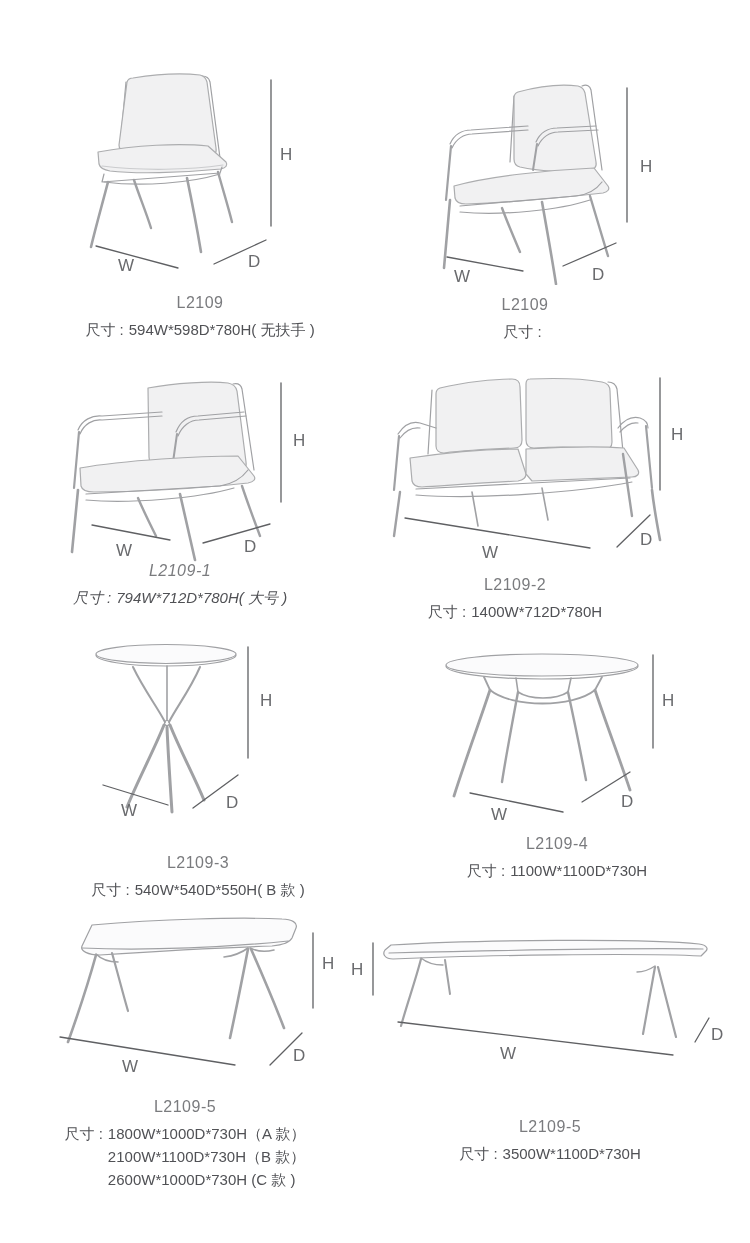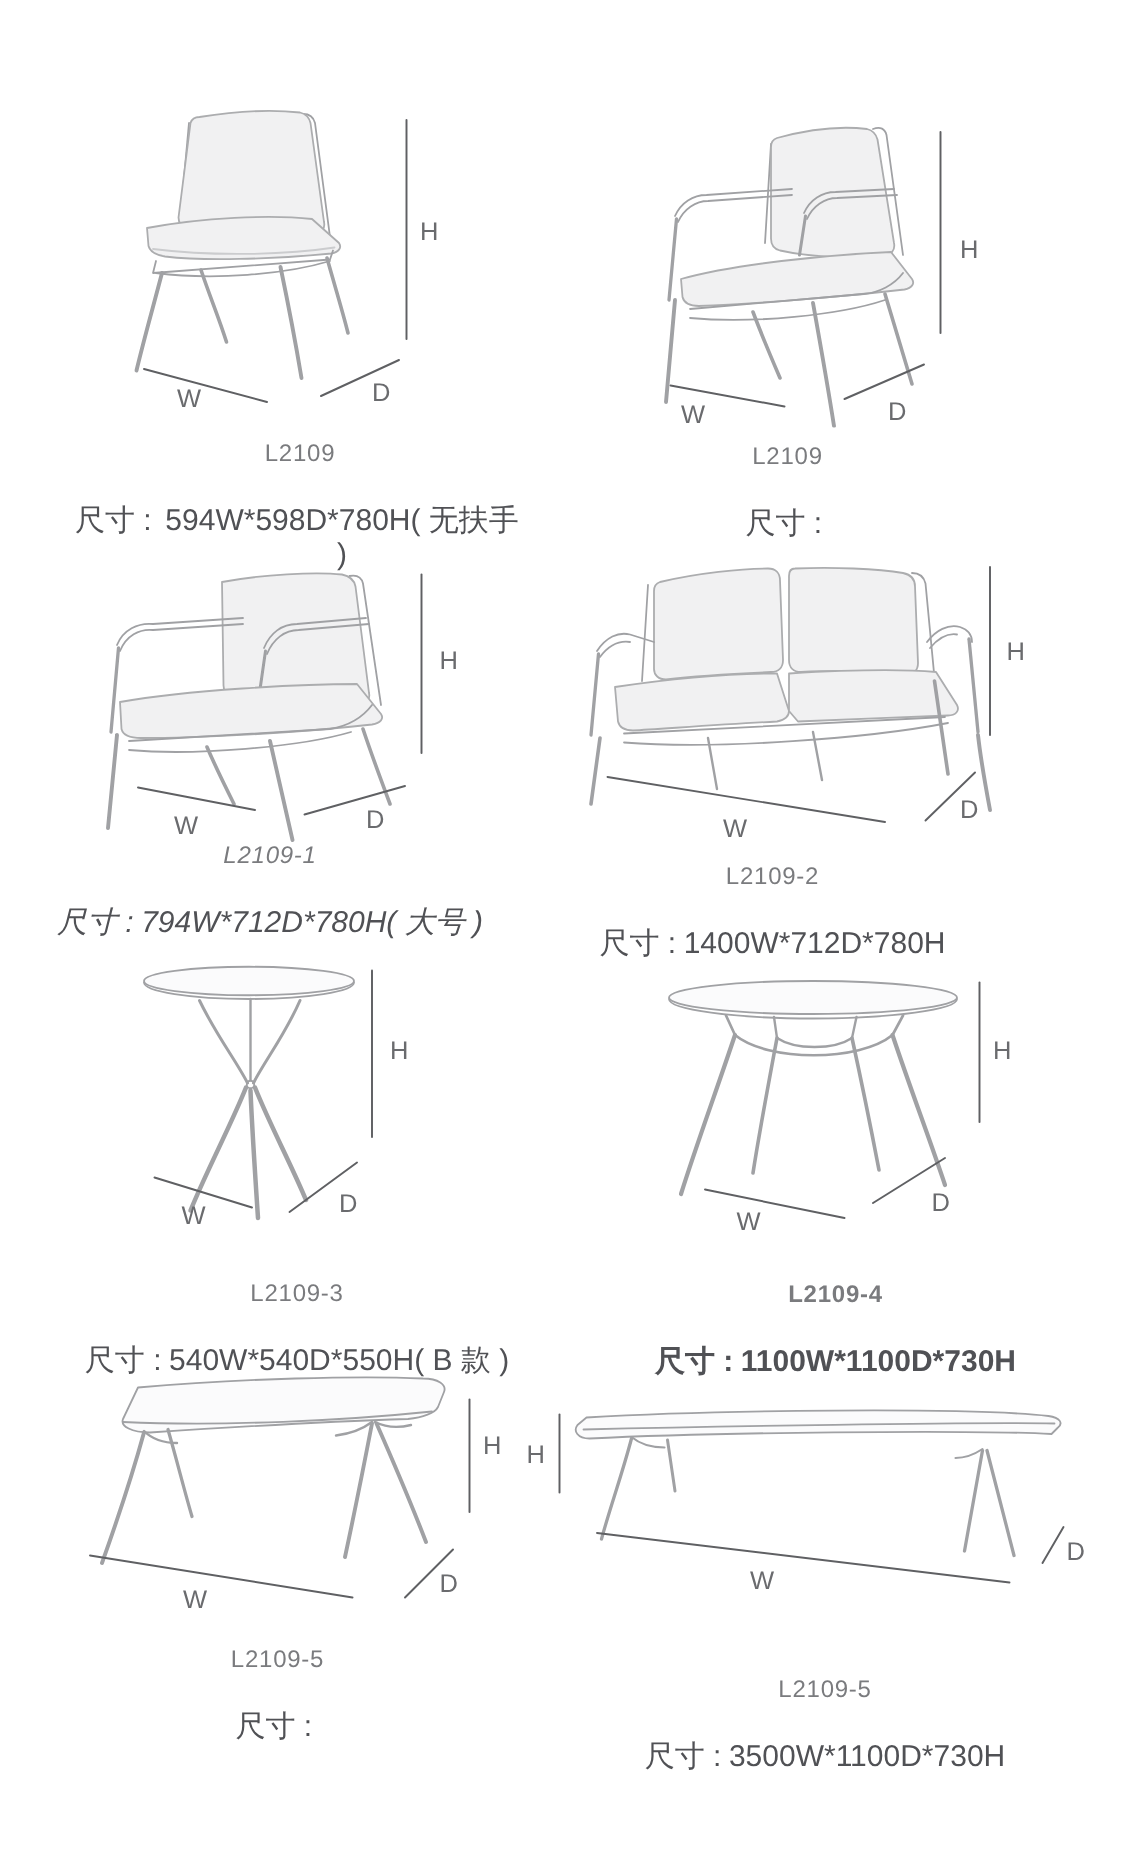--- a/index.html
+++ b/index.html
@@ -12,22 +12,22 @@
   .sketch{position:absolute;left:0;top:0;}
   .dim{
     position:absolute;color:#6a6b6e;font-size:17px;line-height:17px;
     letter-spacing:.5px;
   }
   .text-wrap{position:absolute;width:300px;text-align:center;}
   .model{
     color:#7a7b7e;font-size:16px;line-height:18px;letter-spacing:.5px;
   }
   .spec{
-    margin-top:24px;display:flex;justify-content:center;
-    color:#505155;font-size:20px;line-height:23px;
+    margin-top:6px;display:flex;justify-content:center;
+    color:#505155;font-size:15px;line-height:23px;
   }
   .spec-label{white-space:pre;margin-right:5px;}
   .spec-lines{display:flex;flex-direction:column;align-items:flex-start;text-align:center;}
   svg .sk{stroke:#a0a1a4;fill:none;stroke-width:1.2;stroke-linecap:round;stroke-linejoin:round;}
   svg .cushion{fill:#f1f1f2;stroke:#acadaf;}
   svg .crease{stroke:#cbccce;}
   svg .top{fill:#fbfbfc;}
   svg .dimline{stroke:#5f6063;stroke-width:1.3;stroke-linecap:round;}
 </style>
 </head>
@@ -241,21 +241,21 @@
       </g>
       <g class="dimline">
         <line x1="263" y1="15" x2="263" y2="108"></line>
         <line x1="80" y1="153" x2="173" y2="172"></line>
         <line x1="192" y1="162" x2="240" y2="132"></line>
       </g>
     </svg>
     <span class="dim" style="left:272px;top:52px;">H</span>
     <span class="dim" style="left:101px;top:166px;">W</span>
     <span class="dim" style="left:231px;top:153px;">D</span>
-    <div class="text-wrap" style="left:17px;top:215px;font-weight:bold;">
+    <div class="text-wrap" style="left:17px;top:195px;">
       <div class="model">L2109-4</div>
       <div class="spec">
         <span class="spec-label">尺寸 :</span>
         <span class="spec-lines">
           <span>1100W*1100D*730H</span>
         </span>
       </div>
     </div>
   </div>
 
@@ -278,20 +278,25 @@
         <line x1="240" y1="155" x2="272" y2="123"></line>
       </g>
     </svg>
     <span class="dim" style="left:292px;top:45px;">H</span>
     <span class="dim" style="left:92px;top:148px;">W</span>
     <span class="dim" style="left:263px;top:137px;">D</span>
     <div class="text-wrap" style="left:5px;top:188px;">
       <div class="model">L2109-5</div>
       <div class="spec">
         <span class="spec-label">尺寸 :</span>
+        <span class="spec-lines">
+          <span>1800W*1000D*730H（A 款）</span>
+          <span>2100W*1100D*730H（B 款）</span>
+          <span>2600W*1000D*730H (C 款 )</span>
+        </span>
       </div>
     </div>
   </div>
 
   <div class="product" style="left:345px;top:920px;width:400px;height:320px;">
     <svg class="sketch" width="395" height="150" viewBox="0 0 395 150">
       <g class="sk">
         <path class="top" d="M46,25 C130,20 300,18 354,24 C362,25 364,29 360,32 L356,36 C298,33 130,35 48,39 C40,39 37,34 40,30 Z"></path>
         <path d="M44,33 C130,31 300,28 358,29"></path>
         <path stroke-width="1.4" d="M76,38 C82,43 90,45 98,45"></path>

